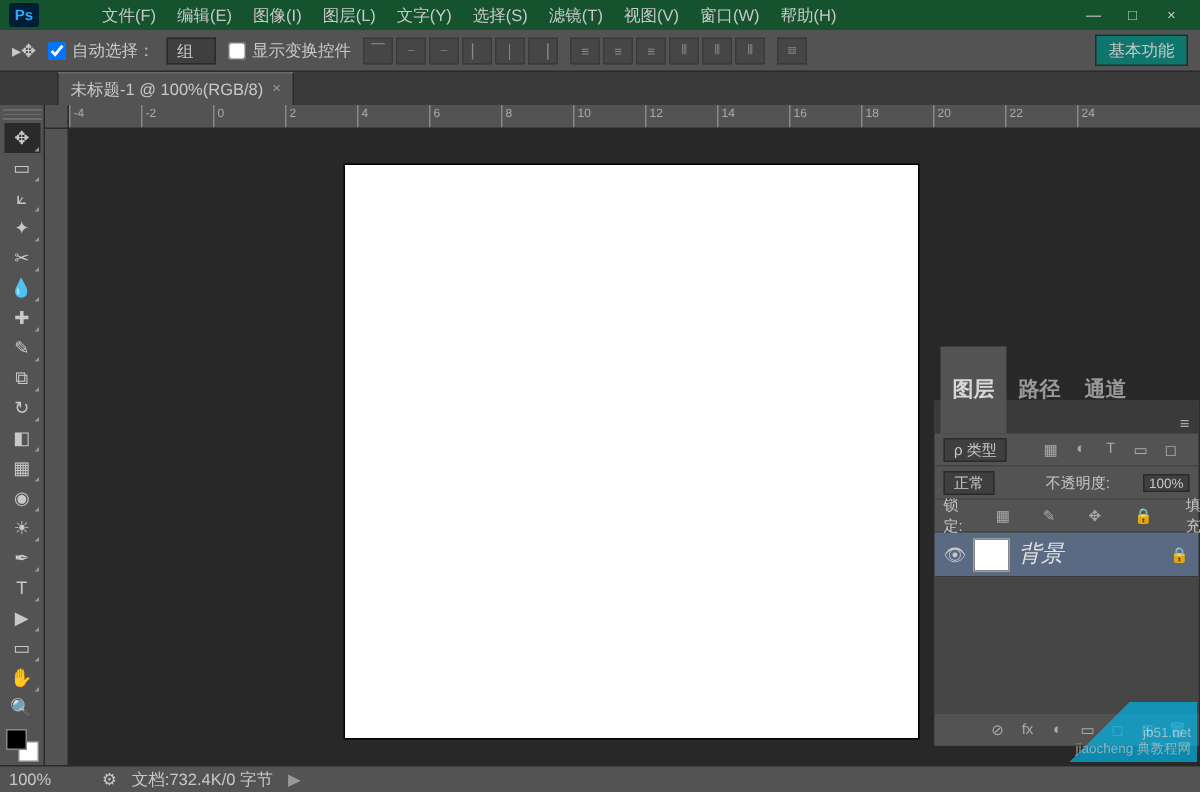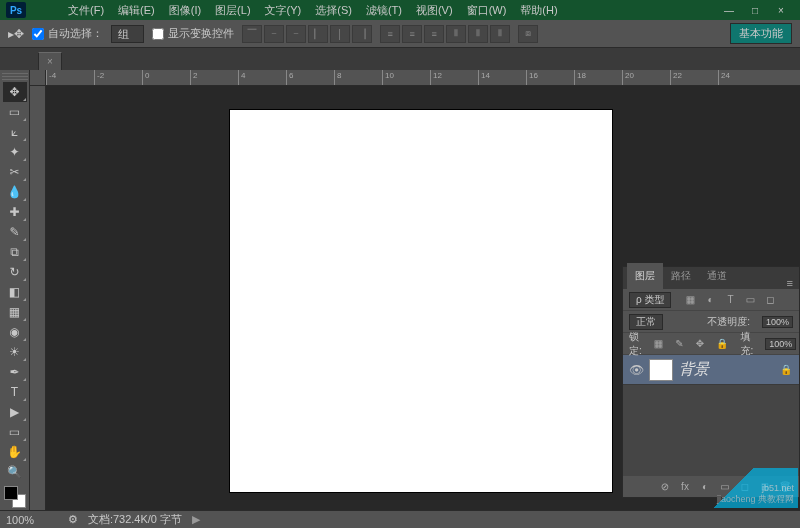--- a/index.html
+++ b/index.html
@@ -37,24 +37,24 @@
 .ruler-h .ticks { position: relative; height: 100%; }
 .ruler-h .tick { position: absolute; top: 0; bottom: 0; border-left: 1px solid #888; }
 .ruler-h .tick span { position: absolute; top: 1px; left: 2px; color: #aaa; font-size: 8px; }
 .ruler-v .ticks { position: relative; width: 100%; height: 100%; }
 .canvas { position: absolute; top: 40px; left: 200px; width: 382px; height: 382px; background: #fff; box-shadow: 0 0 0 1px #000; }
 .statusbar { height: 18px; background: #535353; border-top: 1px solid #2a2a2a; display: flex; align-items: center; padding: 0 6px; gap: 10px; color: #c8c8c8; font-size: 10px; position: absolute; bottom: 0; left: 0; right: 0; }
 .statusbar .zoom { width: 52px; }
 .statusbar .caret { color: #999; cursor: pointer; }
 .panels { position: absolute; right: 0; top: 266px; width: 178px; background: #535353; border: 1px solid #2a2a2a; }
 .panel-tabs { height: 22px; background: #3a3a3a; display: flex; align-items: flex-end; padding-left: 4px; gap: 0; }
-.panel-tab { padding: 6px 8px; color: #999; cursor: pointer; font-size: 10px; }
+.panel-tab { padding: 20px 8px; color: #999; cursor: pointer; font-size: 14px; font-weight: bold; }
 .panel-tab.active { background: #535353; color: #d8d8d8; }
 .panel-menu-icon { margin-left: auto; padding: 0 6px; color: #aaa; cursor: pointer; }
-.panel-row { height: 22px; display: flex; align-items: center; padding: 0 6px; gap: 12px; border-bottom: 1px solid #454545; color: #c8c8c8; }
+.panel-row { height: 22px; display: flex; align-items: center; padding: 0 6px; gap: 22px; border-bottom: 1px solid #454545; color: #c8c8c8; }
 .panel-row .lbl { font-size: 10px; }
 .panel-select { background: #3f3f3f; color: #c8c8c8; border: 1px solid #2a2a2a; padding: 0 6px; height: 16px; font-size: 10px; display: inline-flex; align-items: center; }
 .panel-val { background: #3f3f3f; border: 1px solid #2a2a2a; padding: 0 3px; font-size: 9px; color: #c8c8c8; }
 .filter-icons { display: flex; gap: 6px; }
 .filter-ico { width: 14px; height: 14px; display: flex; align-items: center; justify-content: center; color: #aaa; font-size: 10px; cursor: pointer; }
 .layers-list { background: #454545; height: 120px; overflow: auto; }
 .layer-item { display: flex; align-items: center; height: 30px; background: #5a6a82; border-bottom: 1px solid #3a3a3a; padding: 0 6px; gap: 6px; cursor: pointer; }
 .layer-eye { width: 14px; color: #c8c8c8; font-size: 12px; cursor: pointer; }
 .layer-thumb { width: 24px; height: 22px; background: #fff; border: 1px solid #888; }
 .layer-name { color: #e0e0e0; font-size: 15px; font-style: italic; flex: 1; }
@@ -116,20 +116,21 @@
     <div class="opt-icon">⦀</div>
     <div class="opt-icon">⦀</div>
     <div class="opt-icon">⦀</div>
   </div>
   <div class="opt-icon">⧈</div>
   <div class="basic-fn">基本功能</div>
 </div>
 
 <div class="doc-tab-bar">
   <div class="doc-tab">
+    <span>未标题-1 @ 100%(RGB/8)</span>
     <span class="close">×</span>
   </div>
 </div>
 
 <div class="workspace">
   <div class="toolbox">
     <div class="tbx-grip"></div>
     <div class="tool active">✥<span class="corner"></span></div>
     <div class="tool">▭<span class="corner"></span></div>
     <div class="tool">⟀<span class="corner"></span></div>

